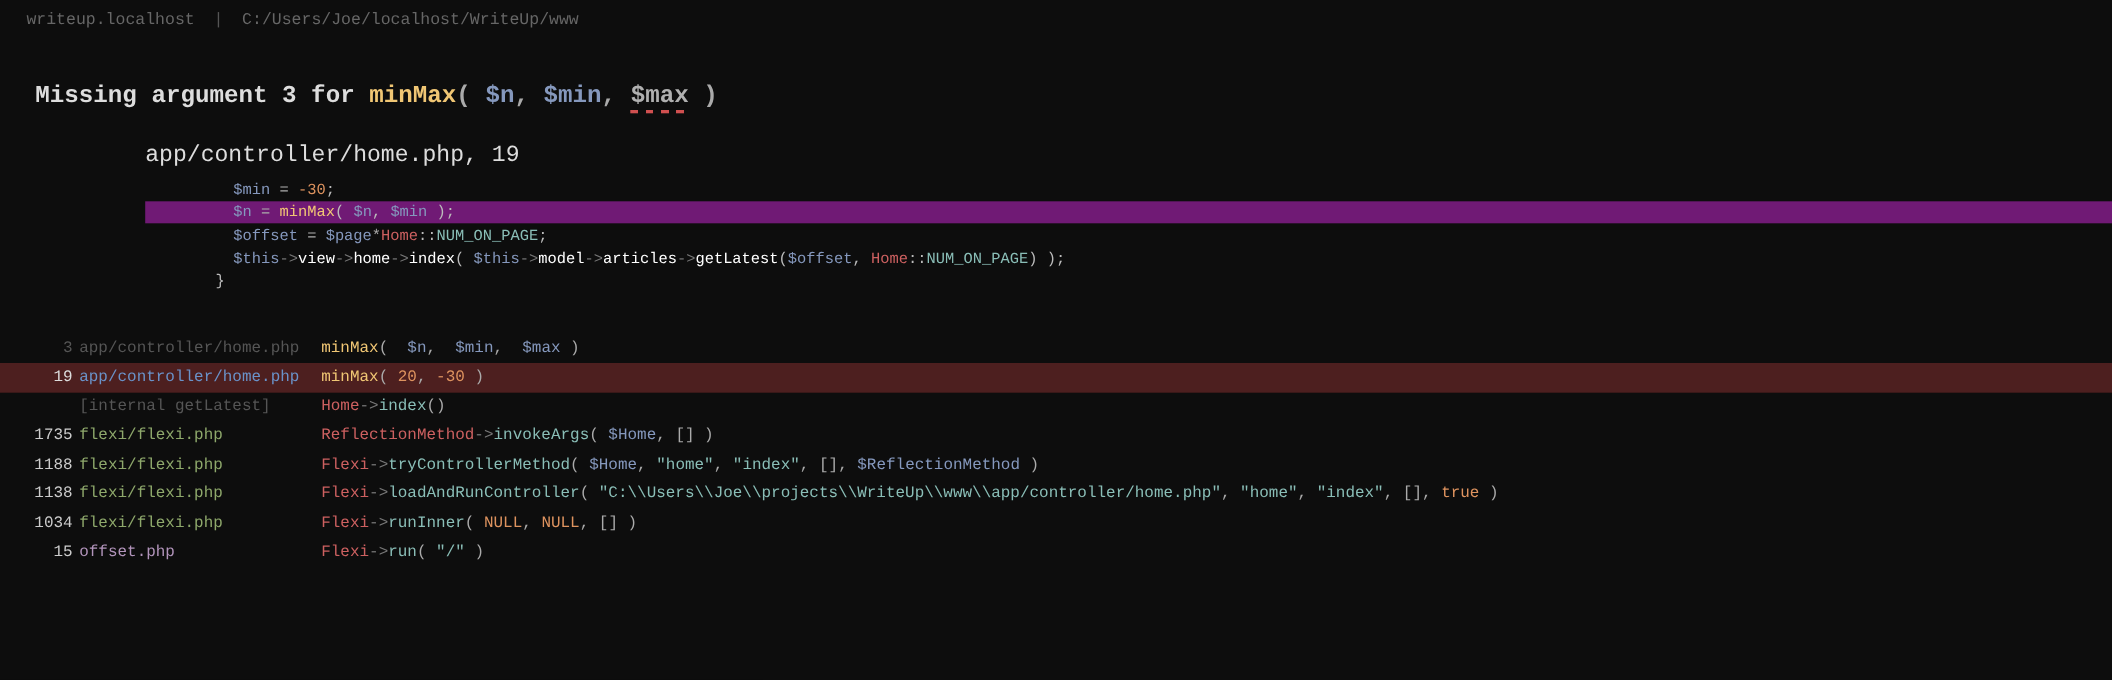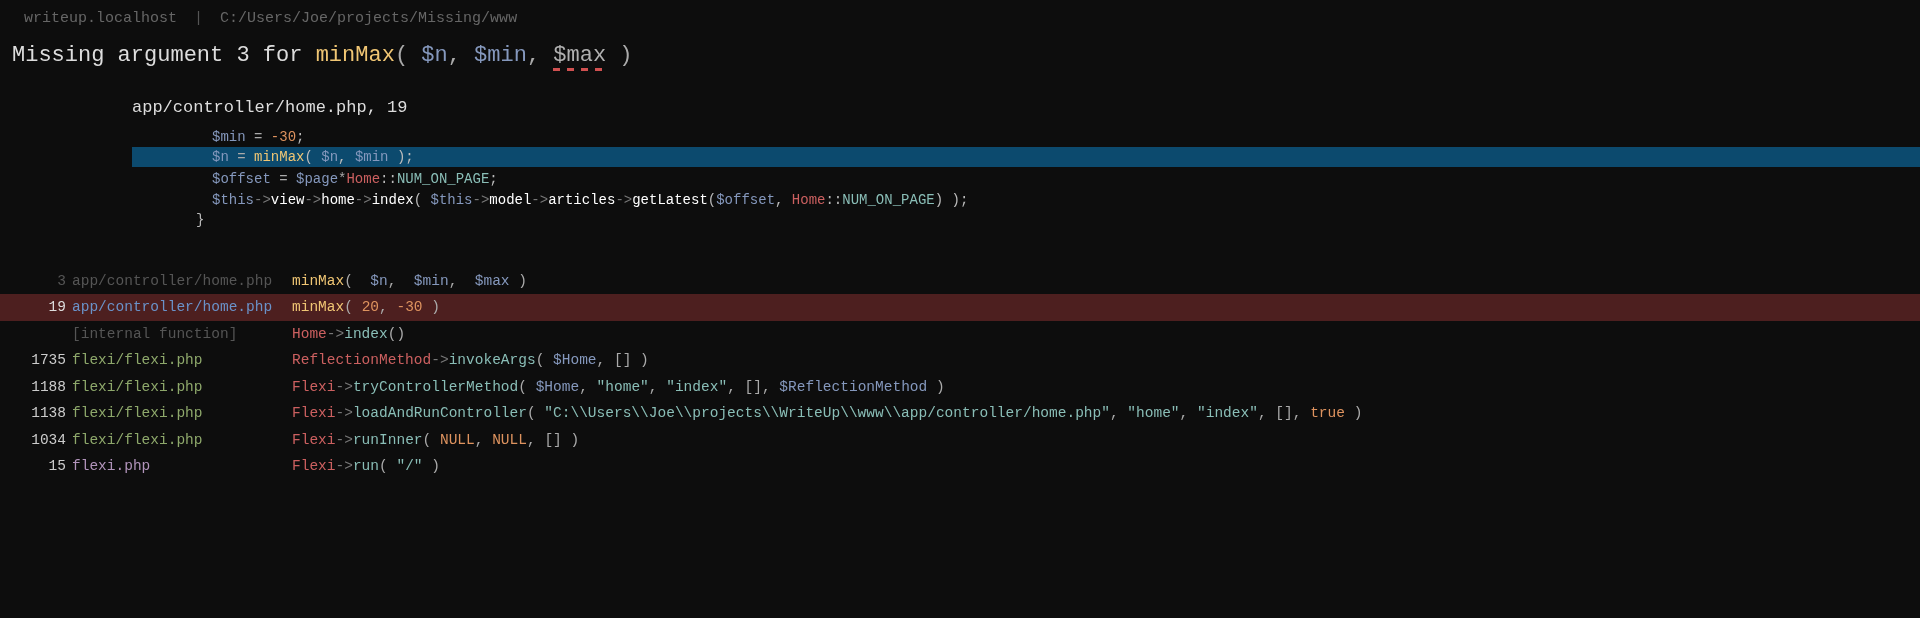--- a/index.html
+++ b/index.html
@@ -12,54 +12,55 @@
       height: 618px;
       overflow: hidden;
     }
     .breadcrumb {
       padding: 10px 24px 8px;
       color: #666;
       font-size: 15px;
     }
     .breadcrumb .sep { margin: 0 8px; color: #555; }
     .error-title {
-      padding: 8px 12px 12px;
+      padding: 8px 32px 12px;
       font-size: 22px;
-      font-weight: normal;
+      font-weight: bold;
       color: #ddd;
+      margin-top: 32px;
     }
     .error-title .fn { color: #f0c674; }
     .error-title .paren { color: #aaa; }
     .error-title .comma { color: #aaa; }
     .error-title .arg { color: #8598bd; }
     .error-title .arg-missing { color: #b0b0b0; position: relative; }
     .error-title .arg-missing::after {
       content: "";
       position: absolute;
       left: 0; right: 0; bottom: -3px;
       height: 3px;
       background-image: repeating-linear-gradient(90deg, #d05050 0, #d05050 7px, transparent 7px, transparent 14px);
     }
     .src-location {
       padding: 18px 0 6px 132px;
-      font-size: 17px;
+      font-size: 21px;
       color: #ddd;
     }
     .code-block {
       padding: 4px 0 10px 132px;
     }
     .code-line {
       padding: 1px 0 1px 80px;
       white-space: pre;
       font-size: 14px;
       line-height: 1.3;
       color: #bbb;
     }
     .code-line.hl {
-      background: #0c4a6e;
+      background: #701a75;
       margin-left: 0;
       padding-left: 80px;
     }
     .code-line .var { color: #8598bd; }
     .code-line .op { color: #aaa; }
     .code-line .num { color: #de935f; }
     .code-line .fn { color: #f0c674; }
     .code-line .cls { color: #cc6060; }
     .code-line .const { color: #8abeb7; font-family: Liberation Mono, monospace; }
     .code-line .arrow { color: #777; }
@@ -92,21 +93,21 @@
     .s-call .p { color: #aaa; }
     .stack-row.hl .s-file { color: #6a92c9; }
     .stack-row.hl .s-line { color: #ddd; }
   </style>
 </head>
 <body>
 
 <div class="breadcrumb">
   <span>writeup.localhost</span>
   <span class="sep">|</span>
-  <span>C:/Users/Joe/projects/Missing/www</span>
+  <span>C:/Users/Joe/localhost/WriteUp/www</span>
 </div>
 
 <div class="error-title">
   <span>Missing argument 3 for </span><span class="fn">minMax</span><span class="paren">( </span><span class="arg">$n</span><span class="comma">, </span><span class="arg">$min</span><span class="comma">, </span><span class="arg arg-missing">$max</span><span class="paren"> )</span>
 </div>
 
 <div class="src-location">
   <span>app/controller/home.php</span>, <span>19</span>
 </div>
 
@@ -125,21 +126,21 @@
       <div class="s-file dim">app/controller/home.php</div>
       <div class="s-call"><span class="fn">minMax</span><span class="p">(</span>  <span class="var">$n</span><span class="p">,</span>  <span class="var">$min</span><span class="p">,</span>  <span class="var">$max</span> <span class="p">)</span></div>
     </div>
     <div class="stack-row hl">
       <div class="s-line">19</div>
       <div class="s-file">app/controller/home.php</div>
       <div class="s-call"><span class="fn">minMax</span><span class="p">(</span> <span class="num">20</span><span class="p">,</span> <span class="num">-30</span> <span class="p">)</span></div>
     </div>
     <div class="stack-row dim">
       <div class="s-line"></div>
-      <div class="s-file dim">[internal function]</div>
+      <div class="s-file dim">[internal getLatest]</div>
       <div class="s-call"><span class="cls">Home</span><span class="arrow">-&gt;</span><span class="method">index</span><span class="p">()</span></div>
     </div>
     <div class="stack-row">
       <div class="s-line">1735</div>
       <div class="s-file">flexi/flexi.php</div>
       <div class="s-call"><span class="cls">ReflectionMethod</span><span class="arrow">-&gt;</span><span class="method">invokeArgs</span><span class="p">(</span> <span class="var">$Home</span><span class="p">,</span> <span class="p">[] )</span></div>
     </div>
     <div class="stack-row">
       <div class="s-line">1188</div>
       <div class="s-file">flexi/flexi.php</div>
@@ -150,16 +151,16 @@
       <div class="s-file">flexi/flexi.php</div>
       <div class="s-call"><span class="cls">Flexi</span><span class="arrow">-&gt;</span><span class="method">loadAndRunController</span><span class="p">(</span> <span class="str">"C:\\Users\\Joe\\projects\\WriteUp\\www\\app/controller/home.php"</span><span class="p">,</span> <span class="str">"home"</span><span class="p">,</span> <span class="str">"index"</span><span class="p">,</span> <span class="p">[]</span><span class="p">,</span> <span class="lit">true</span> <span class="p">)</span></div>
     </div>
     <div class="stack-row">
       <div class="s-line">1034</div>
       <div class="s-file">flexi/flexi.php</div>
       <div class="s-call"><span class="cls">Flexi</span><span class="arrow">-&gt;</span><span class="method">runInner</span><span class="p">(</span> <span class="lit">NULL</span><span class="p">,</span> <span class="lit">NULL</span><span class="p">,</span> <span class="p">[] )</span></div>
     </div>
     <div class="stack-row">
       <div class="s-line">15</div>
-      <div class="s-file idx">flexi.php</div>
+      <div class="s-file idx">offset.php</div>
       <div class="s-call"><span class="cls">Flexi</span><span class="arrow">-&gt;</span><span class="method">run</span><span class="p">(</span> <span class="str">"/"</span> <span class="p">)</span></div>
     </div>
   </div>
 
 </body></html>

